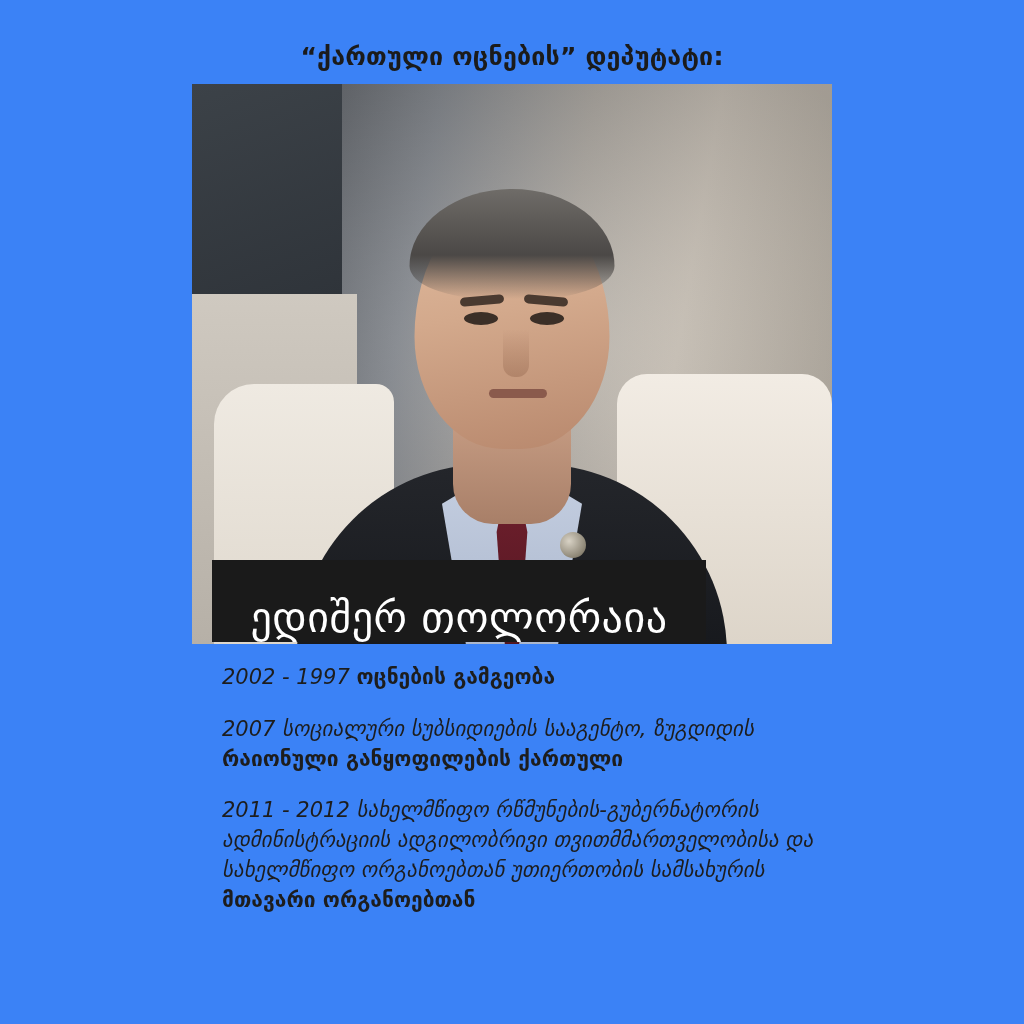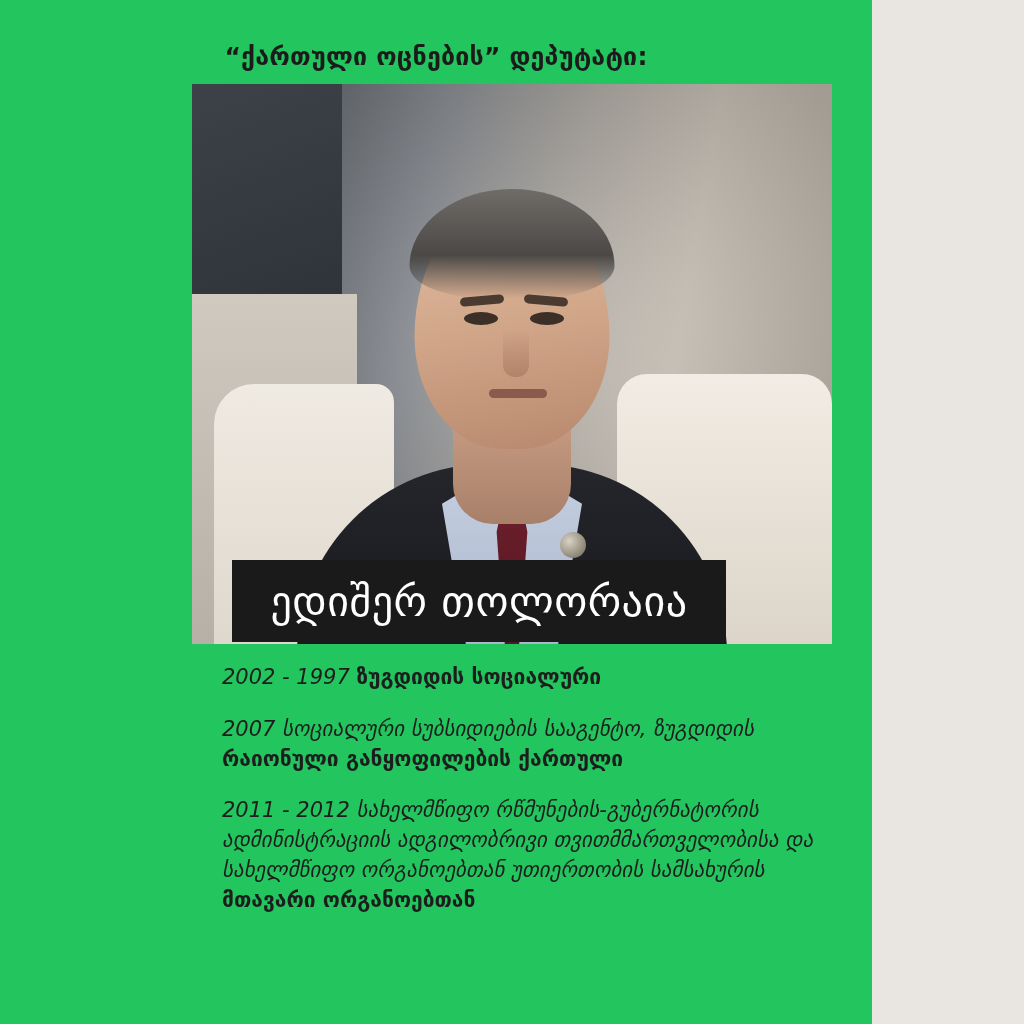--- a/index.html
+++ b/index.html
@@ -9,23 +9,23 @@
   }
   body {
     width: 1024px;
     height: 1024px;
     background: #e9e5e1;
     font-family: "DejaVu Sans", sans-serif;
     overflow: hidden;
   }
   .card {
     position: relative;
-    width: 872px;
+    width: 1024px;
     height: 1024px;
-    background: #22c55e;
+    background: #3b82f6;
   }
 
   
   .header {
     position: absolute;
     top: 42px;
     left: 0;
     width: 100%;
     text-align: center;
     font-family: "DejaVu Sans", sans-serif;
@@ -189,26 +189,26 @@
     left: 297px; top: 305px;
     width: 58px; height: 9px;
     background: #8a5a4c;
     border-radius: 6px;
   }
 
   
   .nameplate {
     position: absolute;
     top: 560px;
-    left: 232px;
+    left: 212px;
     width: 494px;
     height: 82px;
     background: #1a1a1a;
     display: flex;
-    align-items: center;
+    align-items: flex-end;
     justify-content: center;
   }
   .nameplate span {
     color: #ffffff;
     font-family: "DejaVu Sans", sans-serif;
     font-size: 42px;
     letter-spacing: 0.5px;
     white-space: nowrap;
   }
 
@@ -261,21 +261,21 @@
       <div class="pin"></div>
     </div>
   </div>
 
   <div class="nameplate">
     <span>ედიშერ თოლორაია</span>
   </div>
 
   <div class="bio">
     <p>
-      <span>2002 - 1997 </span><b>ზუგდიდის სოციალური</b>
+      <span>2002 - 1997 </span><b>ოცნების გამგეობა</b>
     </p>
     <p>
       <span>2007  სოციალური სუბსიდიების სააგენტო, ზუგდიდის </span><b>რაიონული განყოფილების ქართული</b>
     </p>
     <p>
       <span>2011 - 2012 სახელმწიფო რწმუნების-გუბერნატორის ადმინისტრაციის ადგილობრივი თვითმმართველობისა და სახელმწიფო ორგანოებთან უთიერთობის სამსახურის </span><b>მთავარი ორგანოებთან</b>
     </p>
   </div>
 
 </div>

